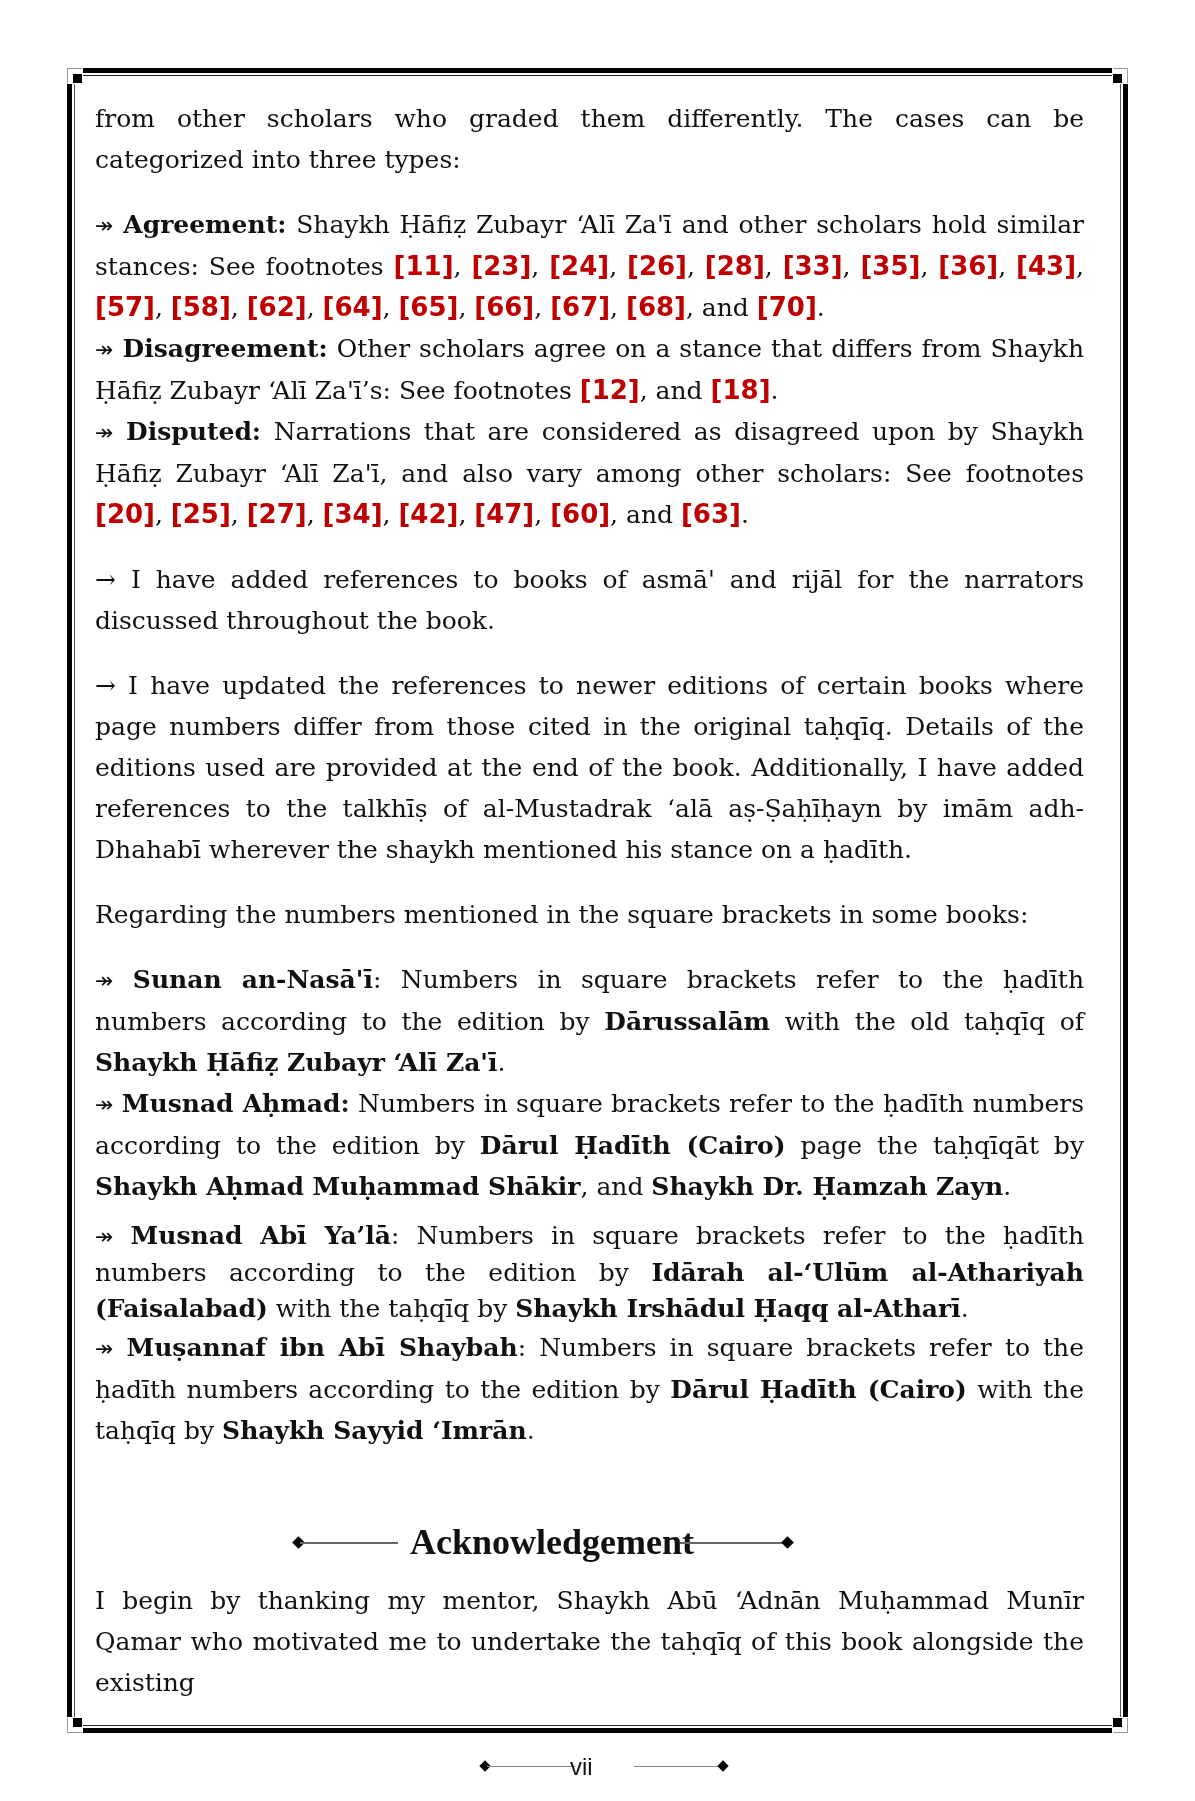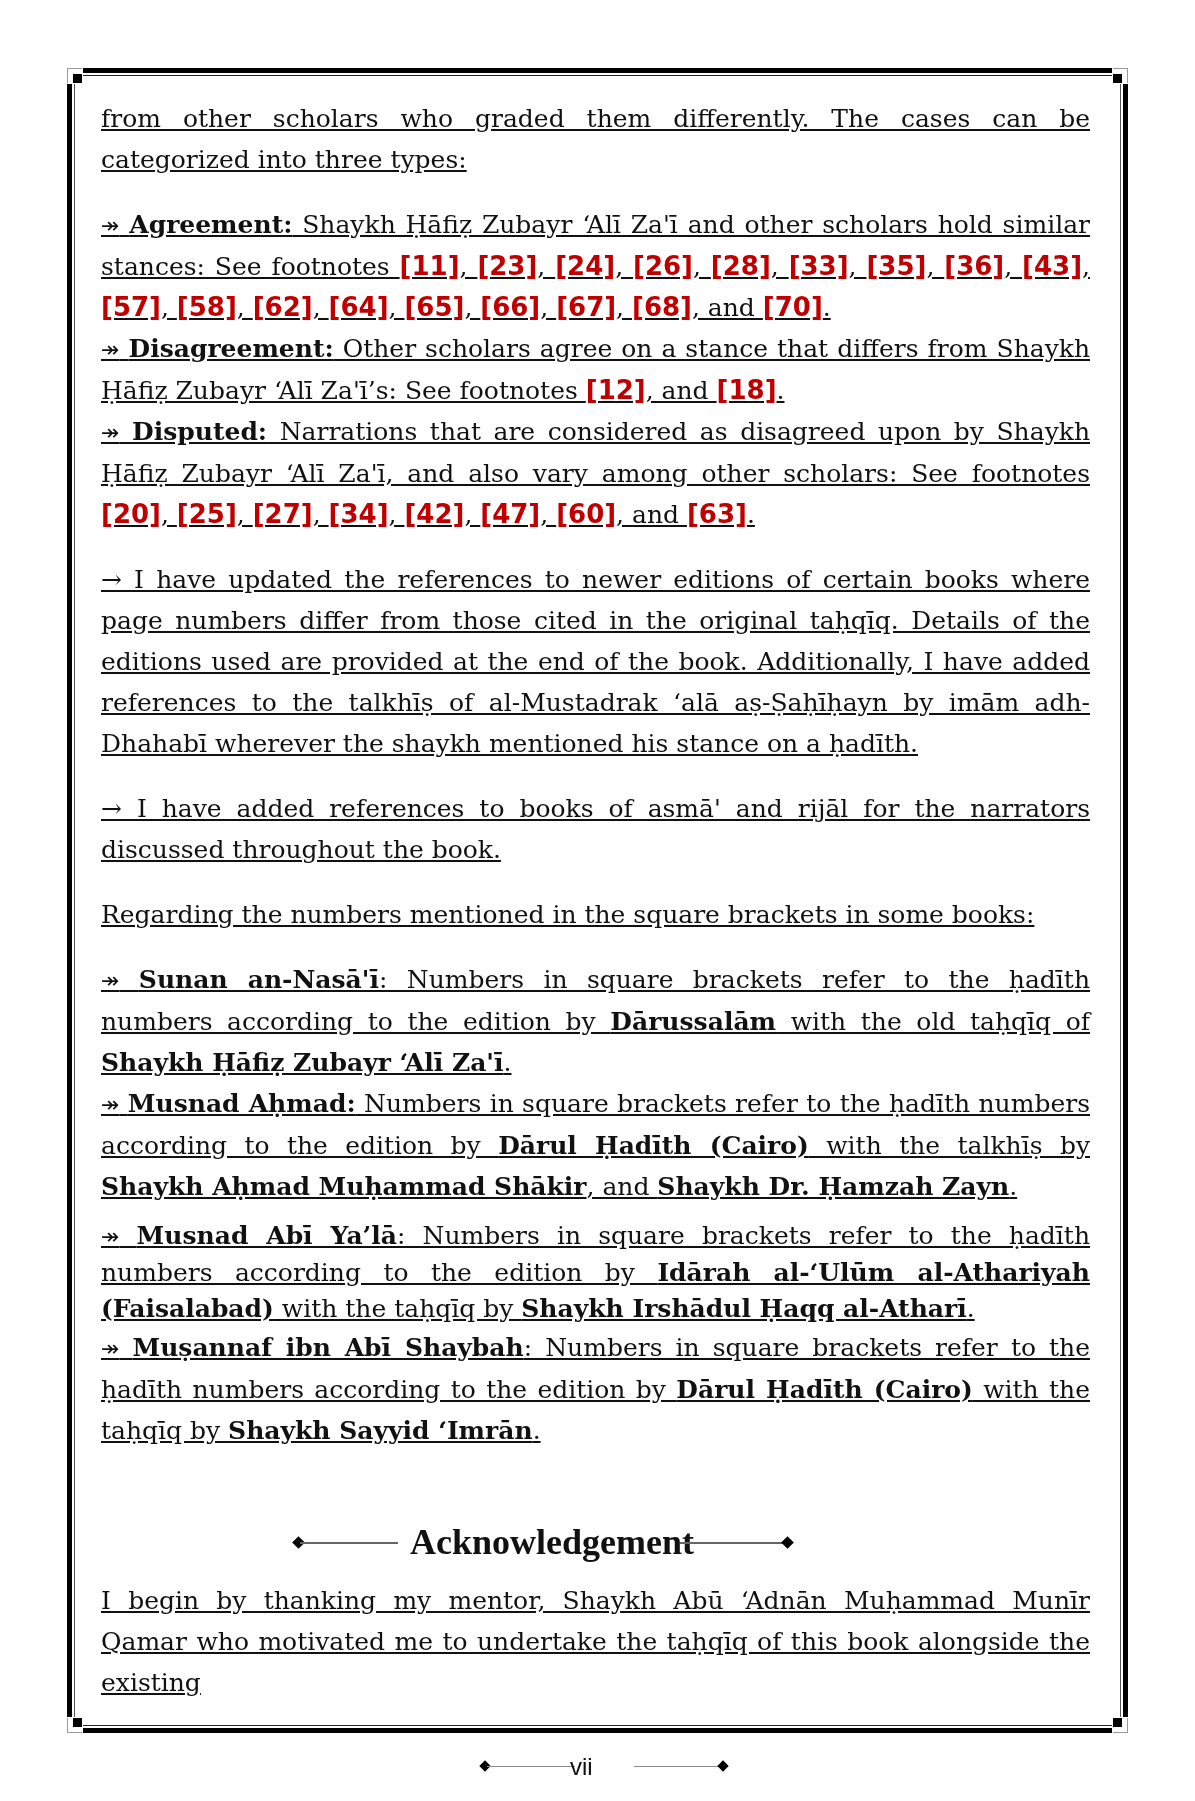--- a/index.html
+++ b/index.html
@@ -15,21 +15,21 @@
   .frame .thick-right { position: absolute; top: 16px; bottom: 16px; right: 0; width: 5px; background: #000; }
   .frame .thin-right { position: absolute; top: 16px; bottom: 16px; right: 7px; width: 1px; background: #555; }
   .corner { position: absolute; width: 16px; height: 16px; }
   .corner::before { content: ""; position: absolute; width: 9px; height: 9px; background: #000; }
   .corner::after { content: ""; position: absolute; width: 15px; height: 15px; border: 1px solid #999; box-sizing: border-box; }
   .c-tl { left: 0; top: 0; } .c-tl::before { left: 6px; top: 6px; } .c-tl::after { left: 0; top: 0; border-right: none; border-bottom: none; }
   .c-tr { right: 0; top: 0; } .c-tr::before { right: 6px; top: 6px; } .c-tr::after { right: 0; top: 0; border-left: none; border-bottom: none; }
   .c-bl { left: 0; bottom: 0; } .c-bl::before { left: 6px; bottom: 6px; } .c-bl::after { left: 0; bottom: 0; border-right: none; border-top: none; }
   .c-br { right: 0; bottom: 0; } .c-br::before { right: 6px; bottom: 6px; } .c-br::after { right: 0; bottom: 0; border-left: none; border-top: none; }
 
-  .content { position: absolute; left: 101px; top: 98px; width: 989px; font-size: 25px; line-height: 41px; text-decoration: underline; }
+  .content { position: absolute; left: 95px; top: 98px; width: 989px; font-size: 25px; line-height: 41px; }
   .content p { margin: 0; text-align: justify; }
   .content p.gap { margin-top: 24px; }
   .content p.tight { line-height: 36px; margin-top: 11px; }
   b, .b { font-weight: bold; }
   .ref { color: #c00000; font-family: "DejaVu Sans", "Liberation Sans", sans-serif; font-weight: bold; font-size: 26px; }
   .arrow { font-family: "DejaVu Sans", sans-serif; font-size: 22px; }
 
   .heading { position: absolute; left: 0; top: 1512px; width: 1195px; height: 60px; }
   .heading .title { position: absolute; left: 410px; width: 260px; top: 0; text-align: center;
                     font-size: 36px; line-height: 60px; font-weight: bold; font-family: "Liberation Serif", serif; }
@@ -67,31 +67,31 @@
   </p>
   <p>
     <span class="arrow">↠</span>
     <b>Disagreement:</b><span> Other scholars agree on a stance that differs from Shaykh Ḥāfiẓ Zubayr ‘Alī Za'ī’s: See footnotes </span><span class="reflist"><span class="ref">[12]</span><span>, and </span><span class="ref">[18]</span><span>.</span></span>
   </p>
   <p>
     <span class="arrow">↠</span>
     <b>Disputed:</b><span> Narrations that are considered as disagreed upon by Shaykh Ḥāfiẓ Zubayr ‘Alī Za'ī, and also vary among other scholars: See footnotes </span><span class="reflist"><span class="ref">[20]</span><span>, </span><span class="ref">[25]</span><span>, </span><span class="ref">[27]</span><span>, </span><span class="ref">[34]</span><span>, </span><span class="ref">[42]</span><span>, </span><span class="ref">[47]</span><span>, </span><span class="ref">[60]</span><span>, and </span><span class="ref">[63]</span><span>.</span></span>
   </p>
 
+  <p class="gap">→ I have added references to books of asmā' and rijāl for the narrators discussed throughout the book.</p>
   <p class="gap">→ I have updated the references to newer editions of certain books where page numbers differ from those cited in the original taḥqīq. Details of the editions used are provided at the end of the book. Additionally, I have added references to the talkhīṣ of al-Mustadrak ‘alā aṣ-Ṣaḥīḥayn by imām adh-Dhahabī wherever the shaykh mentioned his stance on a ḥadīth.</p>
-  <p class="gap">→ I have added references to books of asmā' and rijāl for the narrators discussed throughout the book.</p>
   <p class="gap">Regarding the numbers mentioned in the square brackets in some books:</p>
 
   <p class="gap">
     <span class="arrow">↠</span>
     <b>Sunan an-Nasā'ī</b><span>: Numbers in square brackets refer to the ḥadīth numbers according to the edition by </span><b>Dārussalām</b><span> with the old taḥqīq of </span><b>Shaykh Ḥāfiẓ Zubayr ‘Alī Za'ī</b><span>.</span>
   </p>
   <p>
     <span class="arrow">↠</span>
-    <b>Musnad Aḥmad:</b><span> Numbers in square brackets refer to the ḥadīth numbers according to the edition by </span><b>Dārul Ḥadīth (Cairo)</b><span> with the talkhīṣ by </span><b>Shaykh Aḥmad Muḥammad Shākir</b><span>, and </span><b>Shaykh Dr. Ḥamzah Zayn</b><span>.</span>
+    <b>Musnad Aḥmad:</b><span> Numbers in square brackets refer to the ḥadīth numbers according to the edition by </span><b>Dārul Ḥadīth (Cairo)</b><span> page the taḥqīqāt by </span><b>Shaykh Aḥmad Muḥammad Shākir</b><span>, and </span><b>Shaykh Dr. Ḥamzah Zayn</b><span>.</span>
   </p>
   <p class="tight">
     <span class="arrow">↠</span>
     <b>Musnad Abī Ya’lā</b><span>: Numbers in square brackets refer to the ḥadīth numbers according to the edition by </span><b>Idārah al-‘Ulūm al-Athariyah (Faisalabad)</b><span> with the taḥqīq by </span><b>Shaykh Irshādul Ḥaqq al-Atharī</b><span>.</span>
   </p>
   <p>
     <span class="arrow">↠</span>
     <b>Muṣannaf ibn Abī Shaybah</b><span>: Numbers in square brackets refer to the ḥadīth numbers according to the edition by </span><b>Dārul Ḥadīth (Cairo)</b><span> with the taḥqīq by </span><b>Shaykh Sayyid ‘Imrān</b><span>.</span>
   </p>
 </div>

